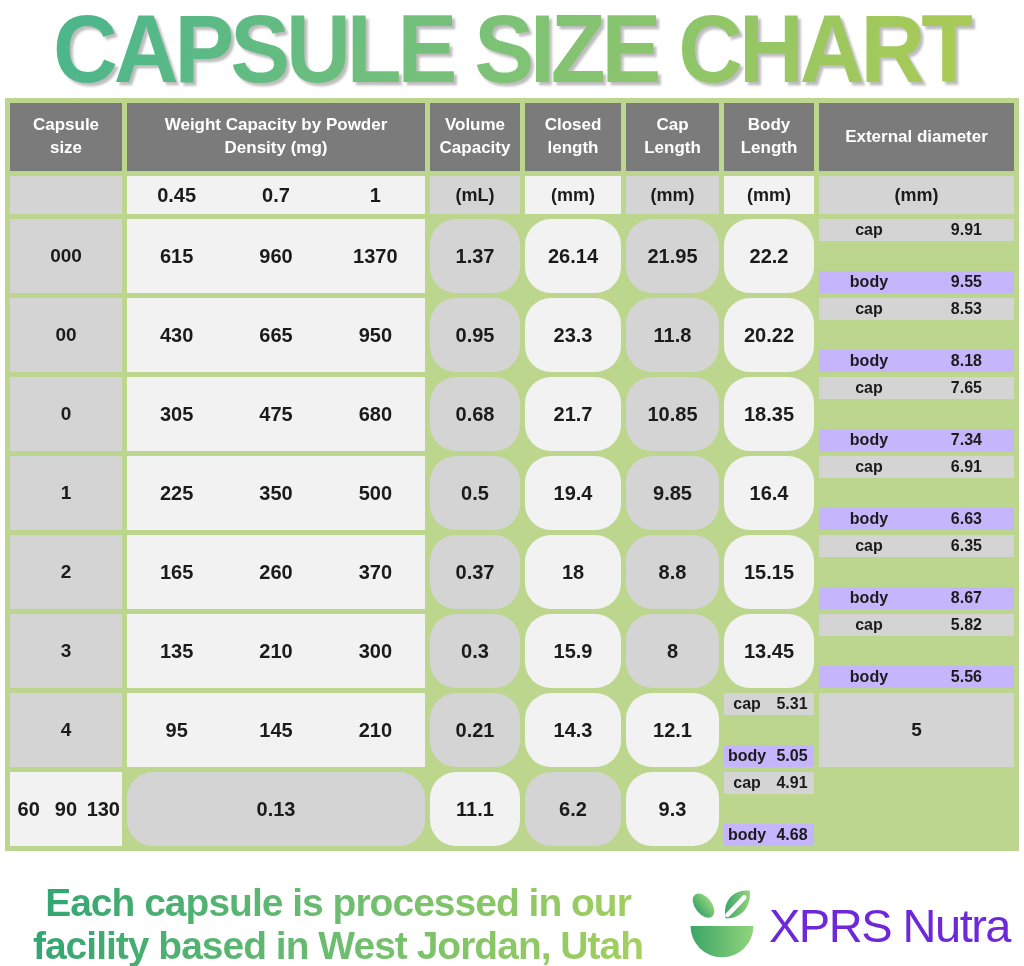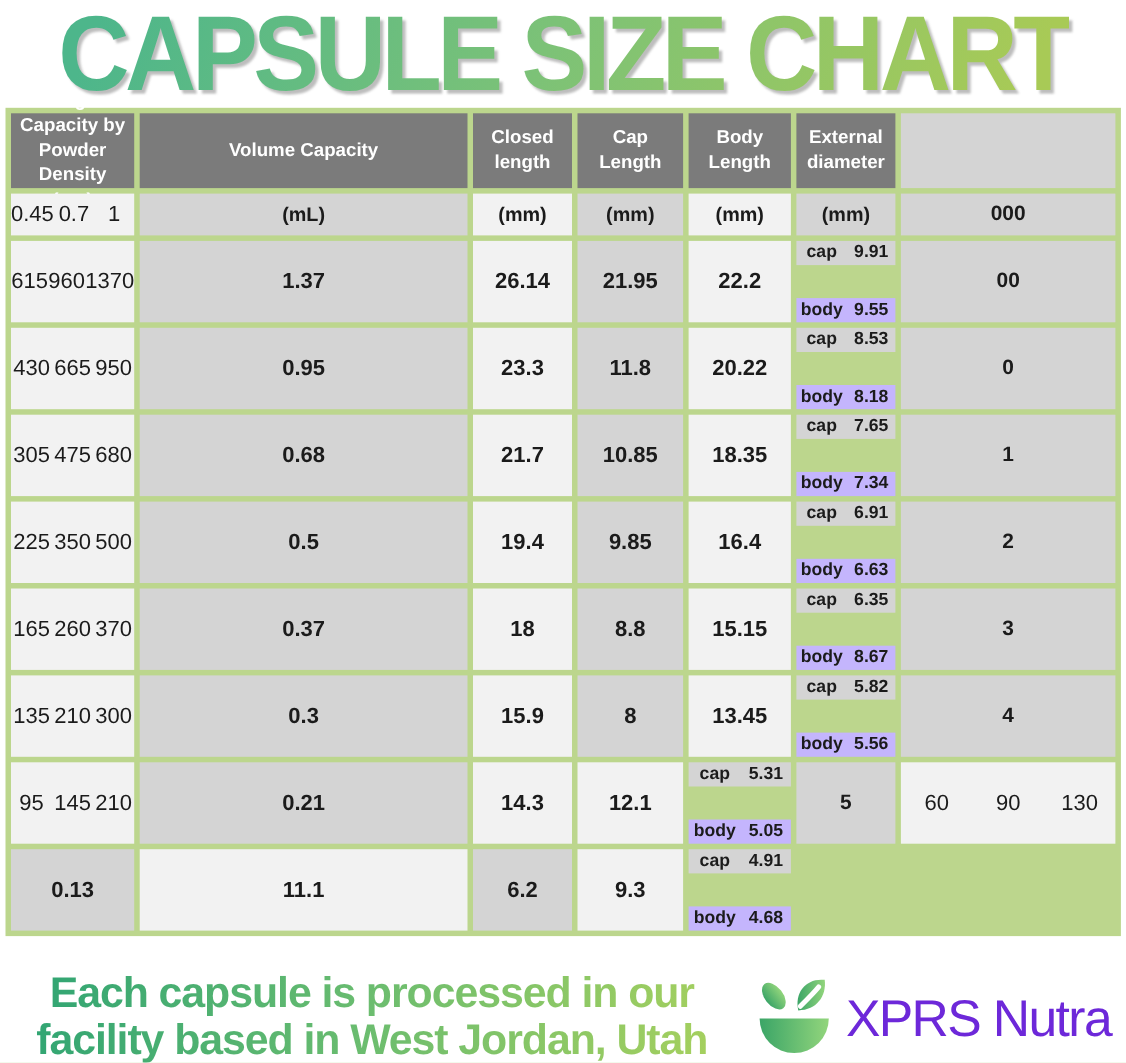--- a/index.html
+++ b/index.html
@@ -25,23 +25,23 @@
     gap:5px;
   }
   .cell { display:flex; align-items:center; justify-content:center;
           font-weight:bold; color:#1b1b1b; }
   .hd   { background:#7b7b7b; color:#ffffff; font-size:17px; line-height:1.35;
           text-align:center; padding:0 6px; }
   .c-gray  { background:#d4d4d4; }
   .c-light { background:#f2f2f2; }
   .fs-units { font-size:18px; }
   .fs-size  { font-size:19px; }
-  .fs-num   { font-size:20px; }
+  .fs-num   { font-size:20px;border-radius:26px; }
   .w3 { display:grid; grid-template-columns:1fr 1fr 1fr; align-items:center;
-        justify-items:center; font-weight:normal; color:#1b1b1b; font-size:20px; }
+        justify-items:center; font-weight:bold; color:#1b1b1b; font-size:20px; }
   .ext { display:flex; flex-direction:column;gap:30px; }
   .strip { flex:1; display:grid; grid-template-columns:1.05fr 1fr; align-items:center;
            justify-items:center; font-weight:bold; color:#1b1b1b; font-size:16px; }
   .strip-cap  { background:#d4d4d4; }
   .strip-body { background:#c4b5fd; }
 
   
   .footer { height:148px; display:flex; align-items:center; padding:0 14px;
             justify-content:space-between; }
   .tagline { width:648px; text-align:center; font-size:39px; font-weight:bold;
@@ -55,20 +55,21 @@
 </style>
 </head>
 <body>
 
 <div class="title-wrap">
   <div class="title">CAPSULE SIZE CHART</div>
 </div>
 
 <div class="tbl">
 
+  <div class="cell hd">Capsule size</div>
   <div class="cell hd">Weight Capacity by Powder Density (mg)</div>
   <div class="cell hd">Volume Capacity</div>
   <div class="cell hd">Closed length</div>
   <div class="cell hd">Cap Length</div>
   <div class="cell hd">Body Length</div>
   <div class="cell hd">External diameter</div>
 
   <div class="cell c-gray"></div>
   <div class="w3 c-light fs-units">
     <span>0.45</span>

